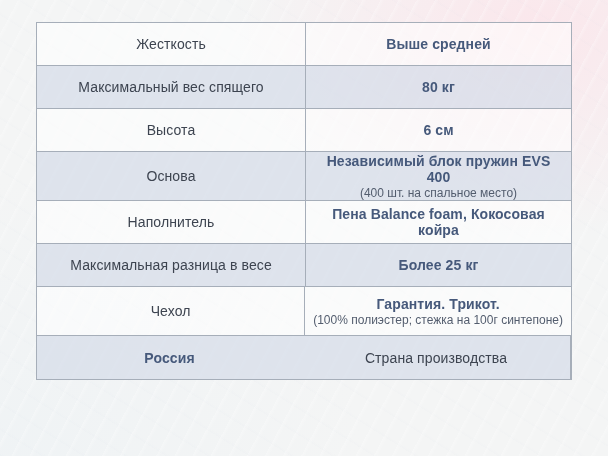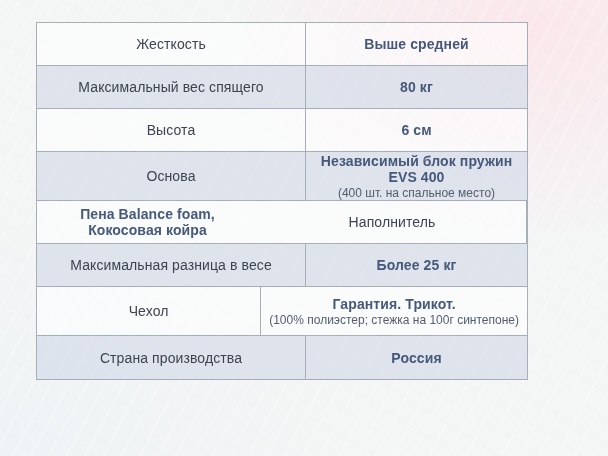--- a/index.html
+++ b/index.html
@@ -18,21 +18,21 @@
     content: "";
     position: absolute; inset: 0;
     background:
       repeating-linear-gradient(118deg, rgba(255,255,255,0.28) 0px, rgba(255,255,255,0) 4px, rgba(255,255,255,0) 16px),
       repeating-linear-gradient(32deg, rgba(197,206,222,0.05) 0px, rgba(197,206,222,0) 3px, rgba(197,206,222,0) 22px);
     pointer-events: none;
   }
   .spec-table {
     position: absolute;
     left: 36px; top: 22px;
-    width: 492px;
+    width: 536px;
     border: 1px solid var(--border-color, #a6aeb9);
     display: flex;
     flex-direction: column;
   }
   .row {
     display: flex;
     align-items: stretch;
     height: 43px;
     border-bottom: 1px solid var(--border-color, #a6aeb9);
     background: rgba(255,255,255,0.55);
@@ -93,37 +93,37 @@
       </div>
     </div>
     <div class="row alt tall">
       <div class="cell label-cell">Основа</div>
       <div class="cell value-cell">
         <div class="value-main">Независимый блок пружин EVS 400</div>
         <div class="value-note">(400 шт. на спальное место)</div>
       </div>
     </div>
     <div class="row">
+      <div class="cell label-cell">Наполнитель</div>
       <div class="cell value-cell">
         <div class="value-main">Пена Balance foam, Кокосовая койра</div>
       </div>
-      <div class="cell label-cell">Наполнитель</div>
     </div>
     <div class="row alt">
       <div class="cell label-cell">Максимальная разница в весе</div>
       <div class="cell value-cell">
         <div class="value-main">Более 25 кг</div>
       </div>
     </div>
     <div class="row tall">
       <div class="cell label-cell">Чехол</div>
       <div class="cell value-cell">
         <div class="value-main">Гарантия. Трикот.</div>
         <div class="value-note">(100% полиэстер; стежка на 100г синтепоне)</div>
       </div>
     </div>
     <div class="row alt">
-      <div class="cell label-cell">Страна производства</div>
       <div class="cell value-cell">
         <div class="value-main">Россия</div>
       </div>
+      <div class="cell label-cell">Страна производства</div>
     </div>
   </div>
 
 </body></html>

